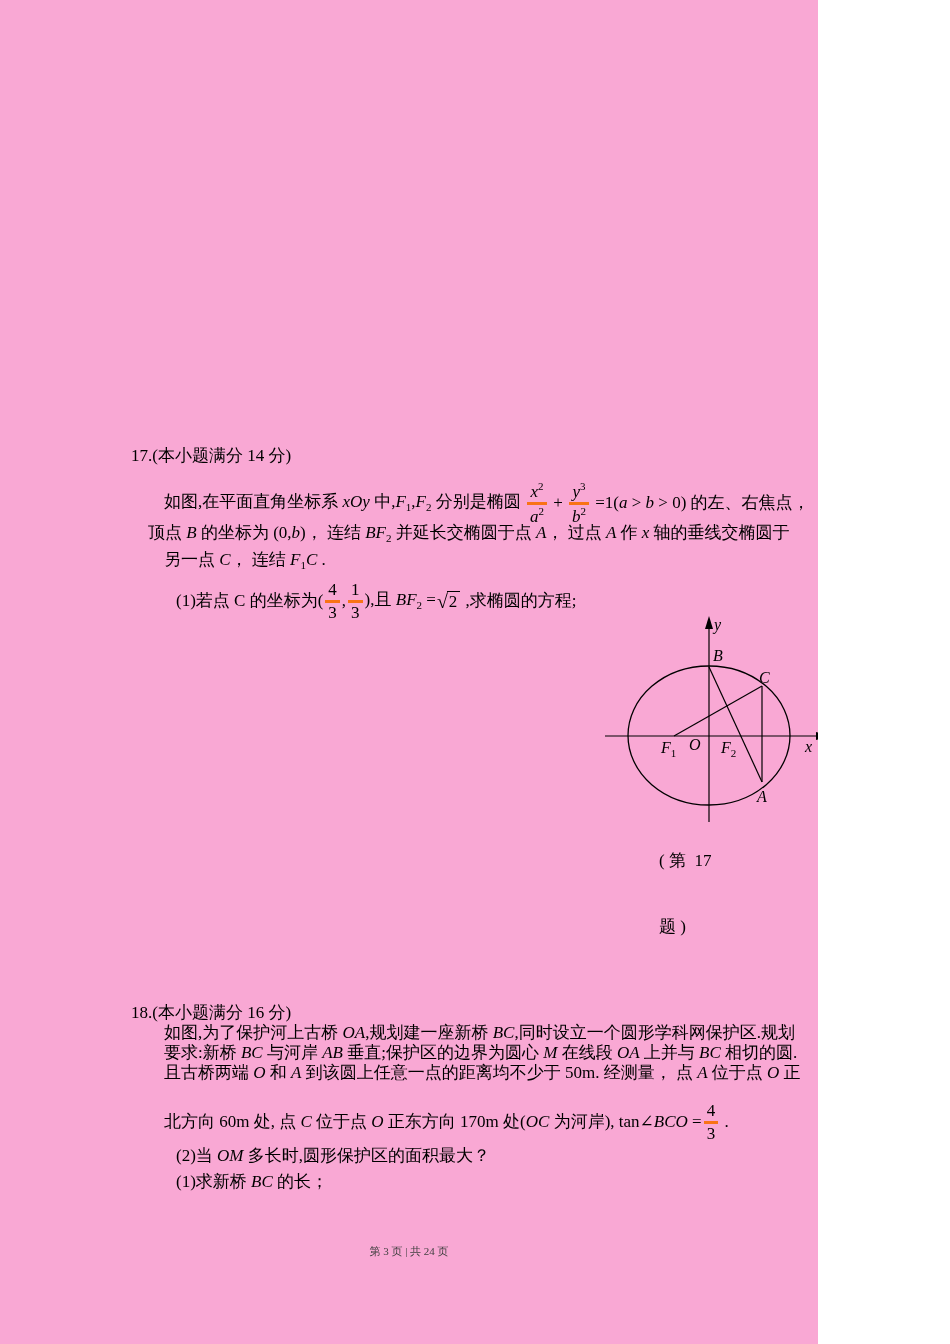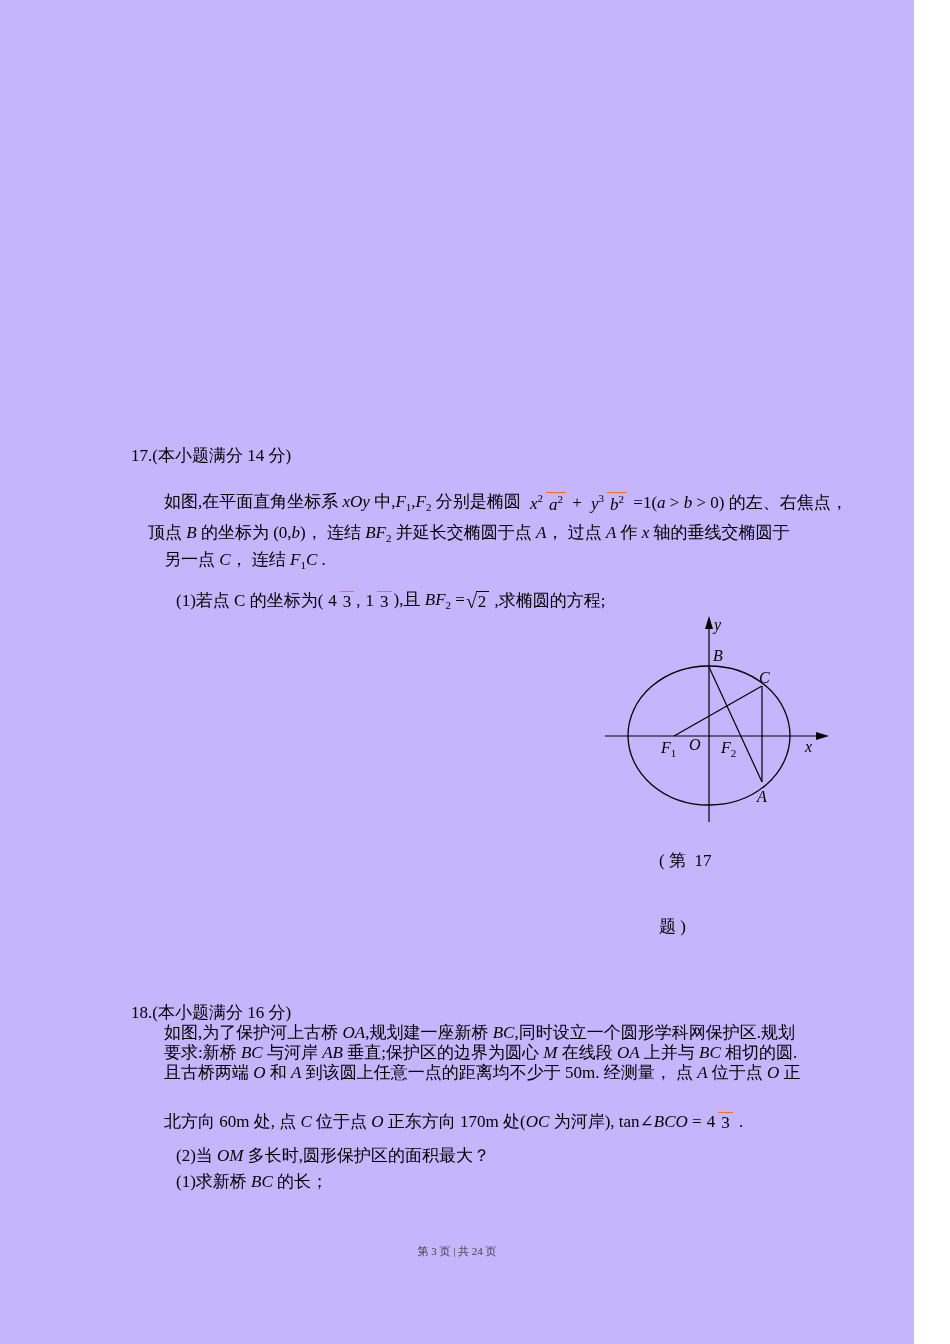--- a/index.html
+++ b/index.html
@@ -1,35 +1,35 @@
 <!DOCTYPE html>
 <html><head>
 <meta charset="utf-8">
 <style>
   html,body{margin:0;padding:0;background:#fff;}
   .page{
     position:relative;
-    width:914px;height:1344px;
-    background:#c4b5fd;
+    width:818px;height:1344px;
+    background:#f9a8d4;
     color:#000;
     font-family:"Liberation Serif","DejaVu Serif",serif;
     font-size:17px;
     overflow:hidden;
     text-decoration:underline;
   }
   .abs{position:absolute;white-space:pre;line-height:1.18;}
   .abs > span{white-space:pre;}
   .mline{display:flex;align-items:center;margin-top:16px;}
   .mline > span{white-space:pre;}
   .it{font-style:italic;}
   .sub{font-size:11px;vertical-align:-4px;font-style:normal;}
   .sup{font-size:11px;vertical-align:7px;font-style:normal;}
-  .frac{display:inline-flex;flex-direction:row;align-items:center;line-height:1.12;margin:0 2px;text-align:center;}
+  .frac{display:inline-flex;flex-direction:column;align-items:center;line-height:1.12;margin:0 2px;text-align:center;}
   .frac .num{display:block;padding:0 3px;}
-  .frac .den{display:block;border-top:1px solid #f97316;padding:0 3px;}
+  .frac .den{display:block;border-top:3px solid #f97316;padding:0 3px;}
   .sqrt{display:inline-flex;align-items:flex-start;margin:0 1px;}
   .sqrt .sym{font-size:20px;line-height:1;}
   .sqrt .rad{border-top:1.2px solid #000;margin-left:-1px;padding:1px 3px 0 2px;line-height:1;}
   .fig svg text{font-family:"Liberation Serif","DejaVu Serif",serif;font-style:italic;font-size:16px;fill:#000;}
   .fig svg .svgsub{font-size:11px;font-style:normal;}
   .caption{line-height:22px;}
   .footer{
     position:absolute;left:0;top:1244px;width:100%;
     text-align:center;color:#3f3f3f;font-size:11px;
   }

